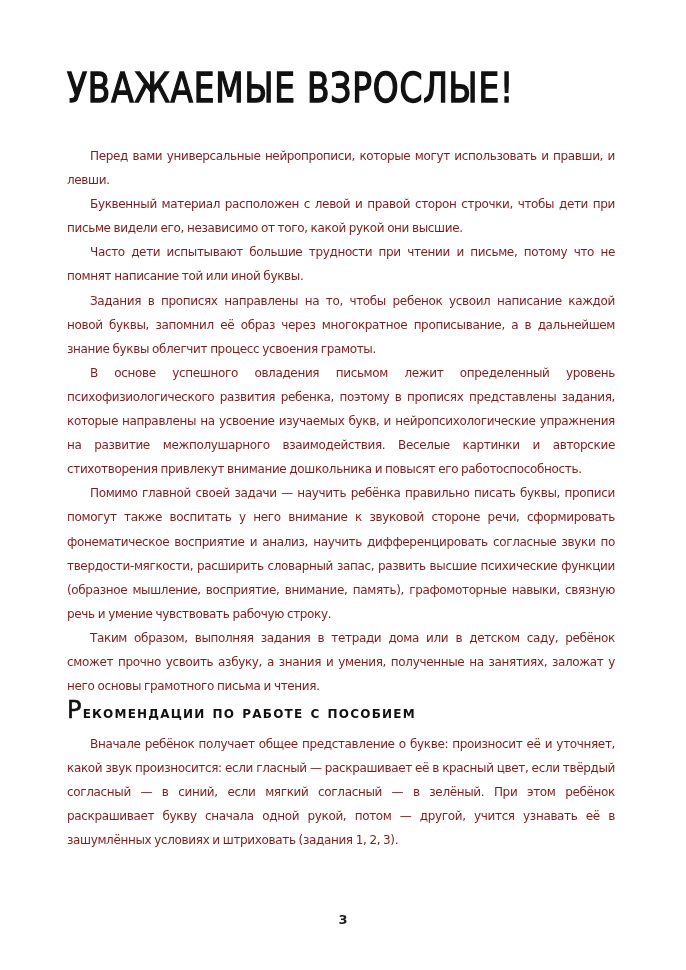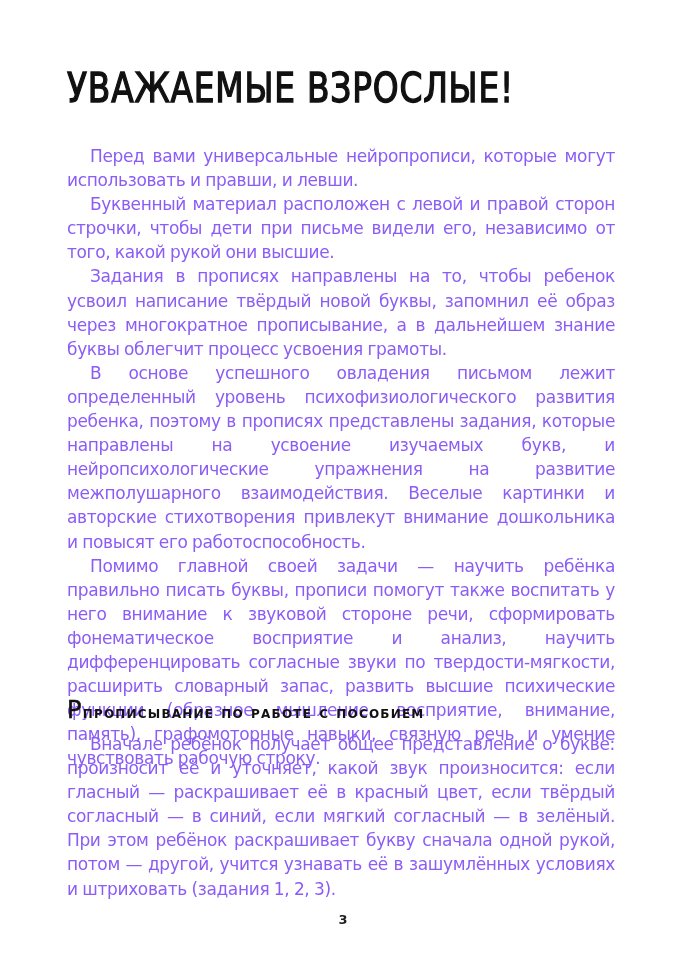--- a/index.html
+++ b/index.html
@@ -35,23 +35,23 @@
       transform-origin: left center;
       white-space: nowrap;
       text-transform: uppercase;
       -webkit-text-stroke: 1.4px #111;
     }
     .body-text {
       position: absolute;
       left: 0;
       width: 548px;
       font-family: "DejaVu Sans", sans-serif;
-      font-size: 17px;
+      font-size: 12px;
       line-height: 24.1px;
-      color: #8b5cf6;
+      color: #7f1d1d;
     }
     .block1 { top: 144px; }
     .block2 { top: 732px; }
     .body-text p {
       margin: 0;
       text-indent: 23px;
       text-align: justify;
       letter-spacing: -0.35px;
       word-spacing: -0.5px;
     }
@@ -89,26 +89,28 @@
 </head>
 <body>
 
 <div class="page">
 
   <h1 class="title">Уважаемые взрослые!</h1>
 
   <div class="body-text block1">
     <p>Перед вами универсальные нейропрописи, которые могут использовать и правши, и левши.</p>
     <p>Буквенный материал расположен с левой и правой сторон строчки, чтобы дети при письме видели его, независимо от того, какой рукой они высшие.</p>
-    <p>Задания в прописях направлены на то, чтобы ребенок усвоил написание твёрдый новой буквы, запомнил её образ через многократное прописывание, а в дальнейшем знание буквы облегчит процесс усвоения грамоты.</p>
+    <p>Часто дети испытывают большие трудности при чтении и письме, потому что не помнят написание той или иной буквы.</p>
+    <p>Задания в прописях направлены на то, чтобы ребенок усвоил написание каждой новой буквы, запомнил её образ через многократное прописывание, а в дальнейшем знание буквы облегчит процесс усвоения грамоты.</p>
     <p>В основе успешного овладения письмом лежит определенный уровень психофизиологического развития ребенка, поэтому в прописях представлены задания, которые направлены на усвоение изучаемых букв, и нейропсихологические упражнения на развитие межполушарного взаимодействия. Веселые картинки и авторские стихотворения привлекут внимание дошкольника и повысят его работоспособность.</p>
     <p>Помимо главной своей задачи — научить ребёнка правильно писать буквы, прописи помогут также воспитать у него внимание к звуковой стороне речи, сформировать фонематическое восприятие и анализ, научить дифференцировать согласные звуки по твердости-мягкости, расширить словарный запас, развить высшие психические функции (образное мышление, восприятие, внимание, память), графомоторные навыки, связную речь и умение чувствовать рабочую строку.</p>
+    <p>Таким образом, выполняя задания в тетради дома или в детском саду, ребёнок сможет прочно усвоить азбуку, а знания и умения, полученные на занятиях, заложат у него основы грамотного письма и чтения.</p>
   </div>
 
-  <h2 class="section-heading"><span class="first">Р</span><span>прописывание по работе с пособием</span></h2>
+  <h2 class="section-heading"><span class="first">Р</span><span>екомендации по работе с пособием</span></h2>
 
   <div class="body-text block2">
     <p>Вначале ребёнок получает общее представление о букве: произносит её и уточняет, какой звук произносится: если гласный — раскрашивает её в красный цвет, если твёрдый согласный — в синий, если мягкий согласный — в зелёный. При этом ребёнок раскрашивает букву сначала одной рукой, потом — другой, учится узнавать её в зашумлённых условиях и штриховать (задания 1, 2, 3).</p>
   </div>
 
 </div>
 
 <div class="page-number">3</div>
 
 </body></html>

